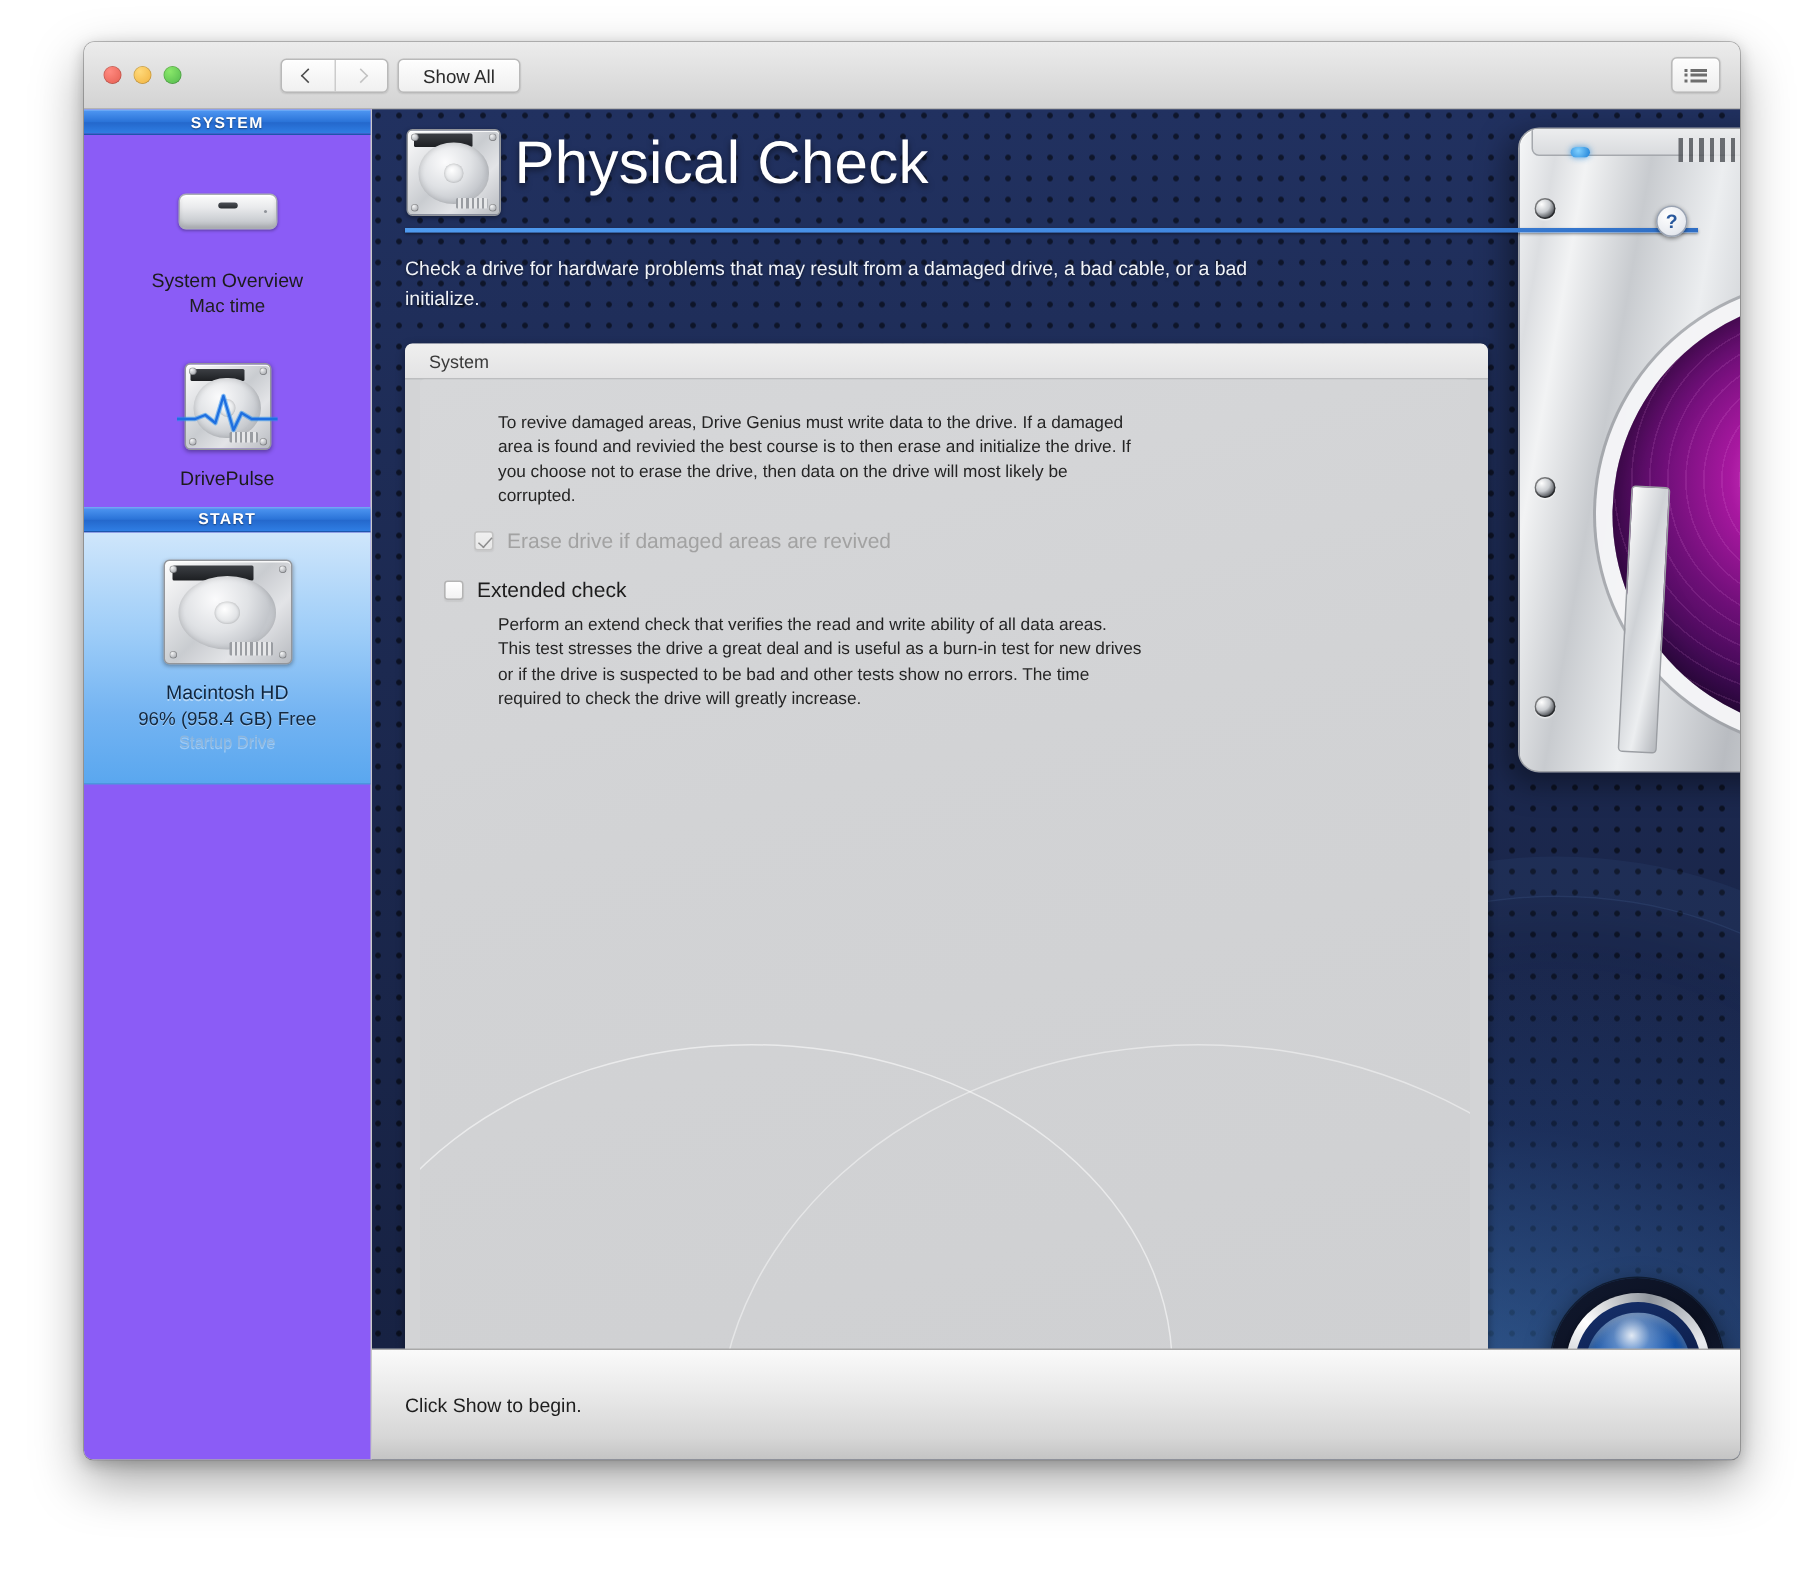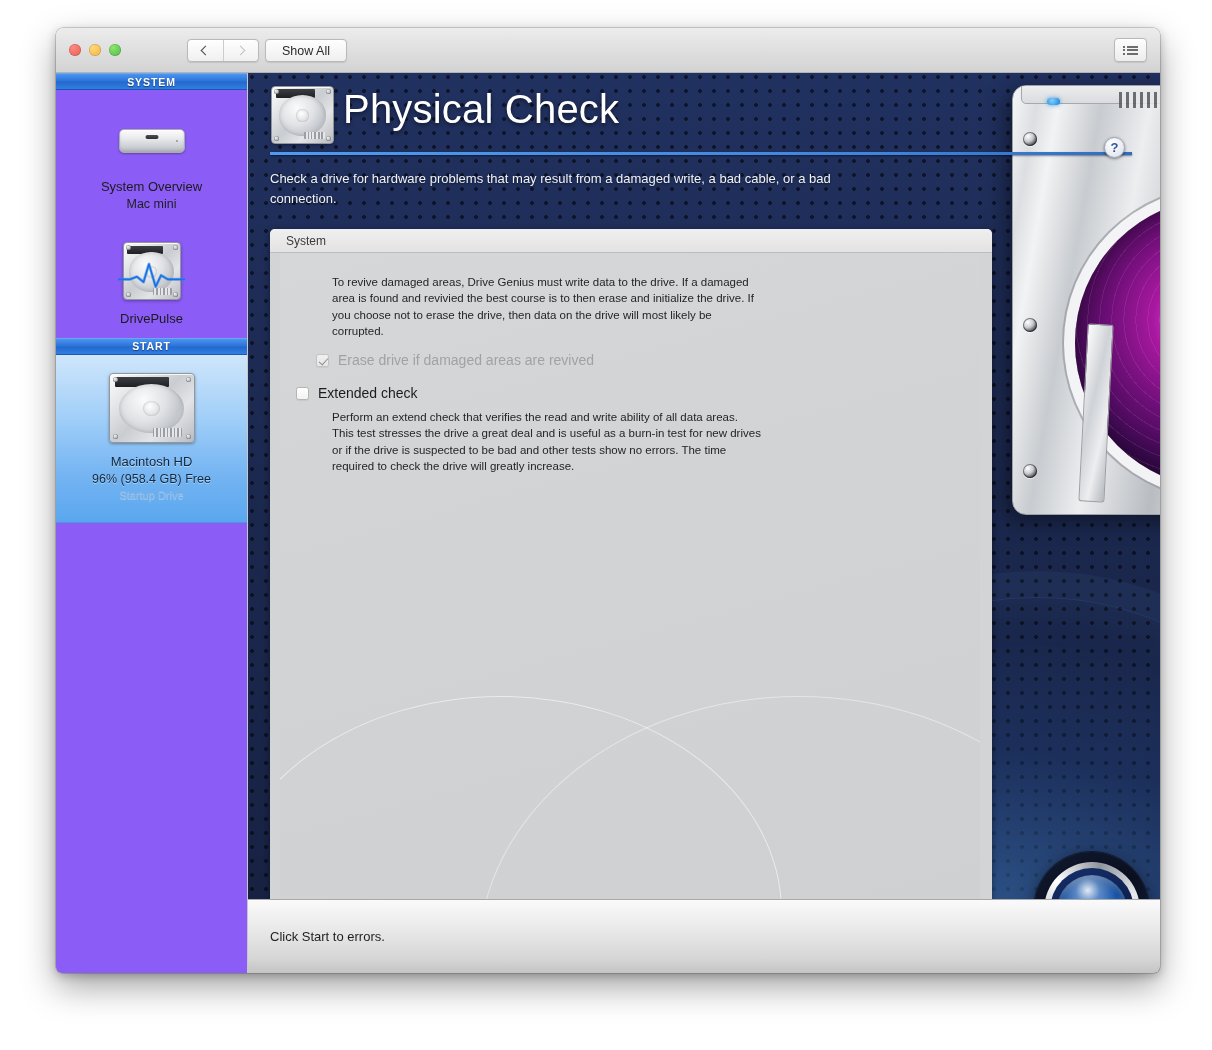--- a/index.html
+++ b/index.html
@@ -457,21 +457,21 @@
 
       <div class="sb-item" style="padding-top:22px;">
         <div class="sb-icon">
           <div class="macmini">
             <div class="mm-top"></div>
             <div class="mm-port"></div>
             <div class="mm-led"></div>
           </div>
         </div>
         <div class="sb-title">System Overview</div>
-        <div class="sb-sub">Mac mini</div>
+        <div class="sb-sub">Mac time</div>
       </div>
 
       <div class="sb-item" style="padding-top:18px;">
         <div class="sb-icon" style="height:62px;">
           <div class="hdicon" style="width:58px;height:58px;">
             <div class="hd-body"></div>
             <div class="hd-label"></div>
             <div class="hd-platter"></div>
             <div class="hd-hub"></div>
             <div class="hd-comb"></div>
@@ -540,21 +540,21 @@
             <div class="hd-screw" style="right:3px;top:3px;"></div>
             <div class="hd-screw" style="left:3px;bottom:3px;"></div>
             <div class="hd-screw" style="right:3px;bottom:3px;"></div>
           </div>
         </div>
         <div id="page-title">Physical Check</div>
         <div id="title-rule"></div>
         <div id="help-btn">
           <span>?</span>
         </div>
-        <div id="page-desc">Check a drive for hardware problems that may result from a damaged write, a bad cable, or a bad connection.</div>
+        <div id="page-desc">Check a drive for hardware problems that may result from a damaged drive, a bad cable, or a bad initialize.</div>
       </div>
 
       <div id="opt-panel">
         <div id="opt-bar">
           <span>System</span>
         </div>
 
         <div id="opt-inner">
 
           <div class="opt-desc">To revive damaged areas, Drive Genius must write data to the drive. If a damaged area is found and revivied the best course is to then erase and initialize the drive. If you choose not to erase the drive, then data on the drive will most likely be corrupted.</div>
@@ -581,18 +581,18 @@
         <div id="start-ring">
           <div id="start-ring2">
             <div id="start-core">
               <span>START</span>
             </div>
           </div>
         </div>
       </div>
 
       <div id="statusbar">
-        <span>Click Start to errors.</span>
+        <span>Click Show to begin.</span>
       </div>
 
     </div>
   </div>
 </div>
 
 </body></html>

